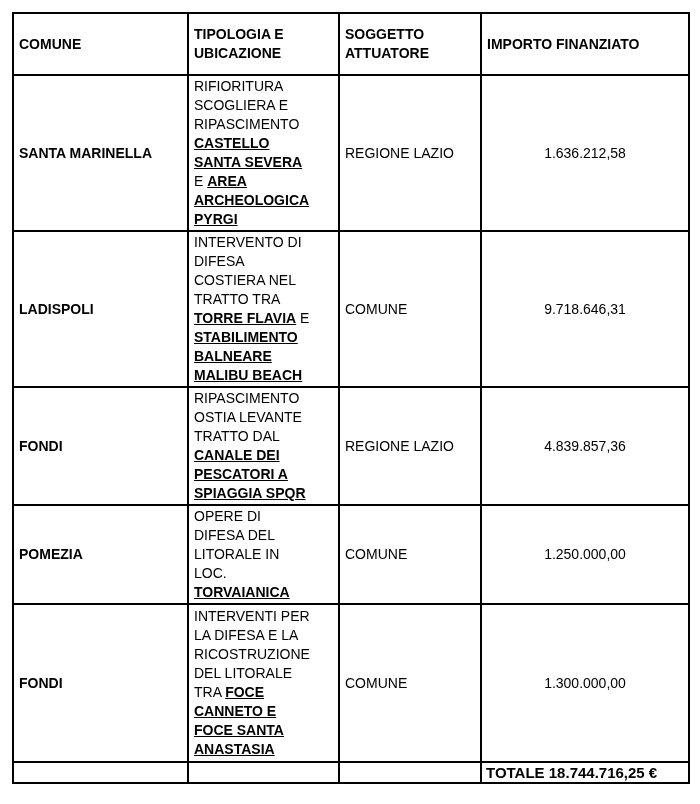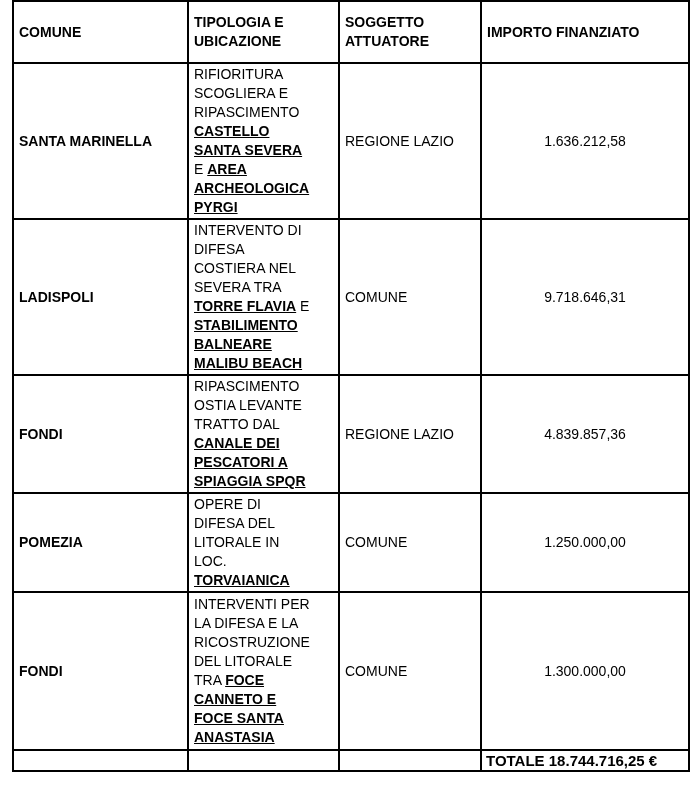--- a/index.html
+++ b/index.html
@@ -7,21 +7,21 @@
     padding: 0;
     background: #ffffff;
     width: 700px;
     height: 804px;
     font-family: "Liberation Sans", sans-serif;
     color: #000000;
   }
   table.funding {
     position: absolute;
     left: 12px;
-    top: 0;
+    top: 12px;
     border-collapse: collapse;
     table-layout: fixed;
     width: 676px;
     background: #ffffff;
   }
   col.c-comune    { width: 175px; }
   col.c-tipologia { width: 151px; }
   col.c-soggetto  { width: 142px; }
   col.c-importo   { width: 208px; }
 
@@ -89,21 +89,21 @@
 ARCHEOLOGICA
 PYRGI</span></td>
         <td>REGIONE LAZIO</td>
         <td class="importo">1.636.212,58</td>
       </tr>
       <tr class="r1">
         <td class="comune">LADISPOLI</td>
         <td class="tipologia"><span>INTERVENTO DI
 DIFESA
 COSTIERA NEL
-SEVERA TRA
+TRATTO TRA
 </span><span class="b">TORRE FLAVIA</span><span> E
 </span><span class="b">STABILIMENTO
 BALNEARE
 MALIBU BEACH</span></td>
         <td>COMUNE</td>
         <td class="importo">9.718.646,31</td>
       </tr>
       <tr class="r2">
         <td class="comune">FONDI</td>
         <td class="tipologia"><span>RIPASCIMENTO

